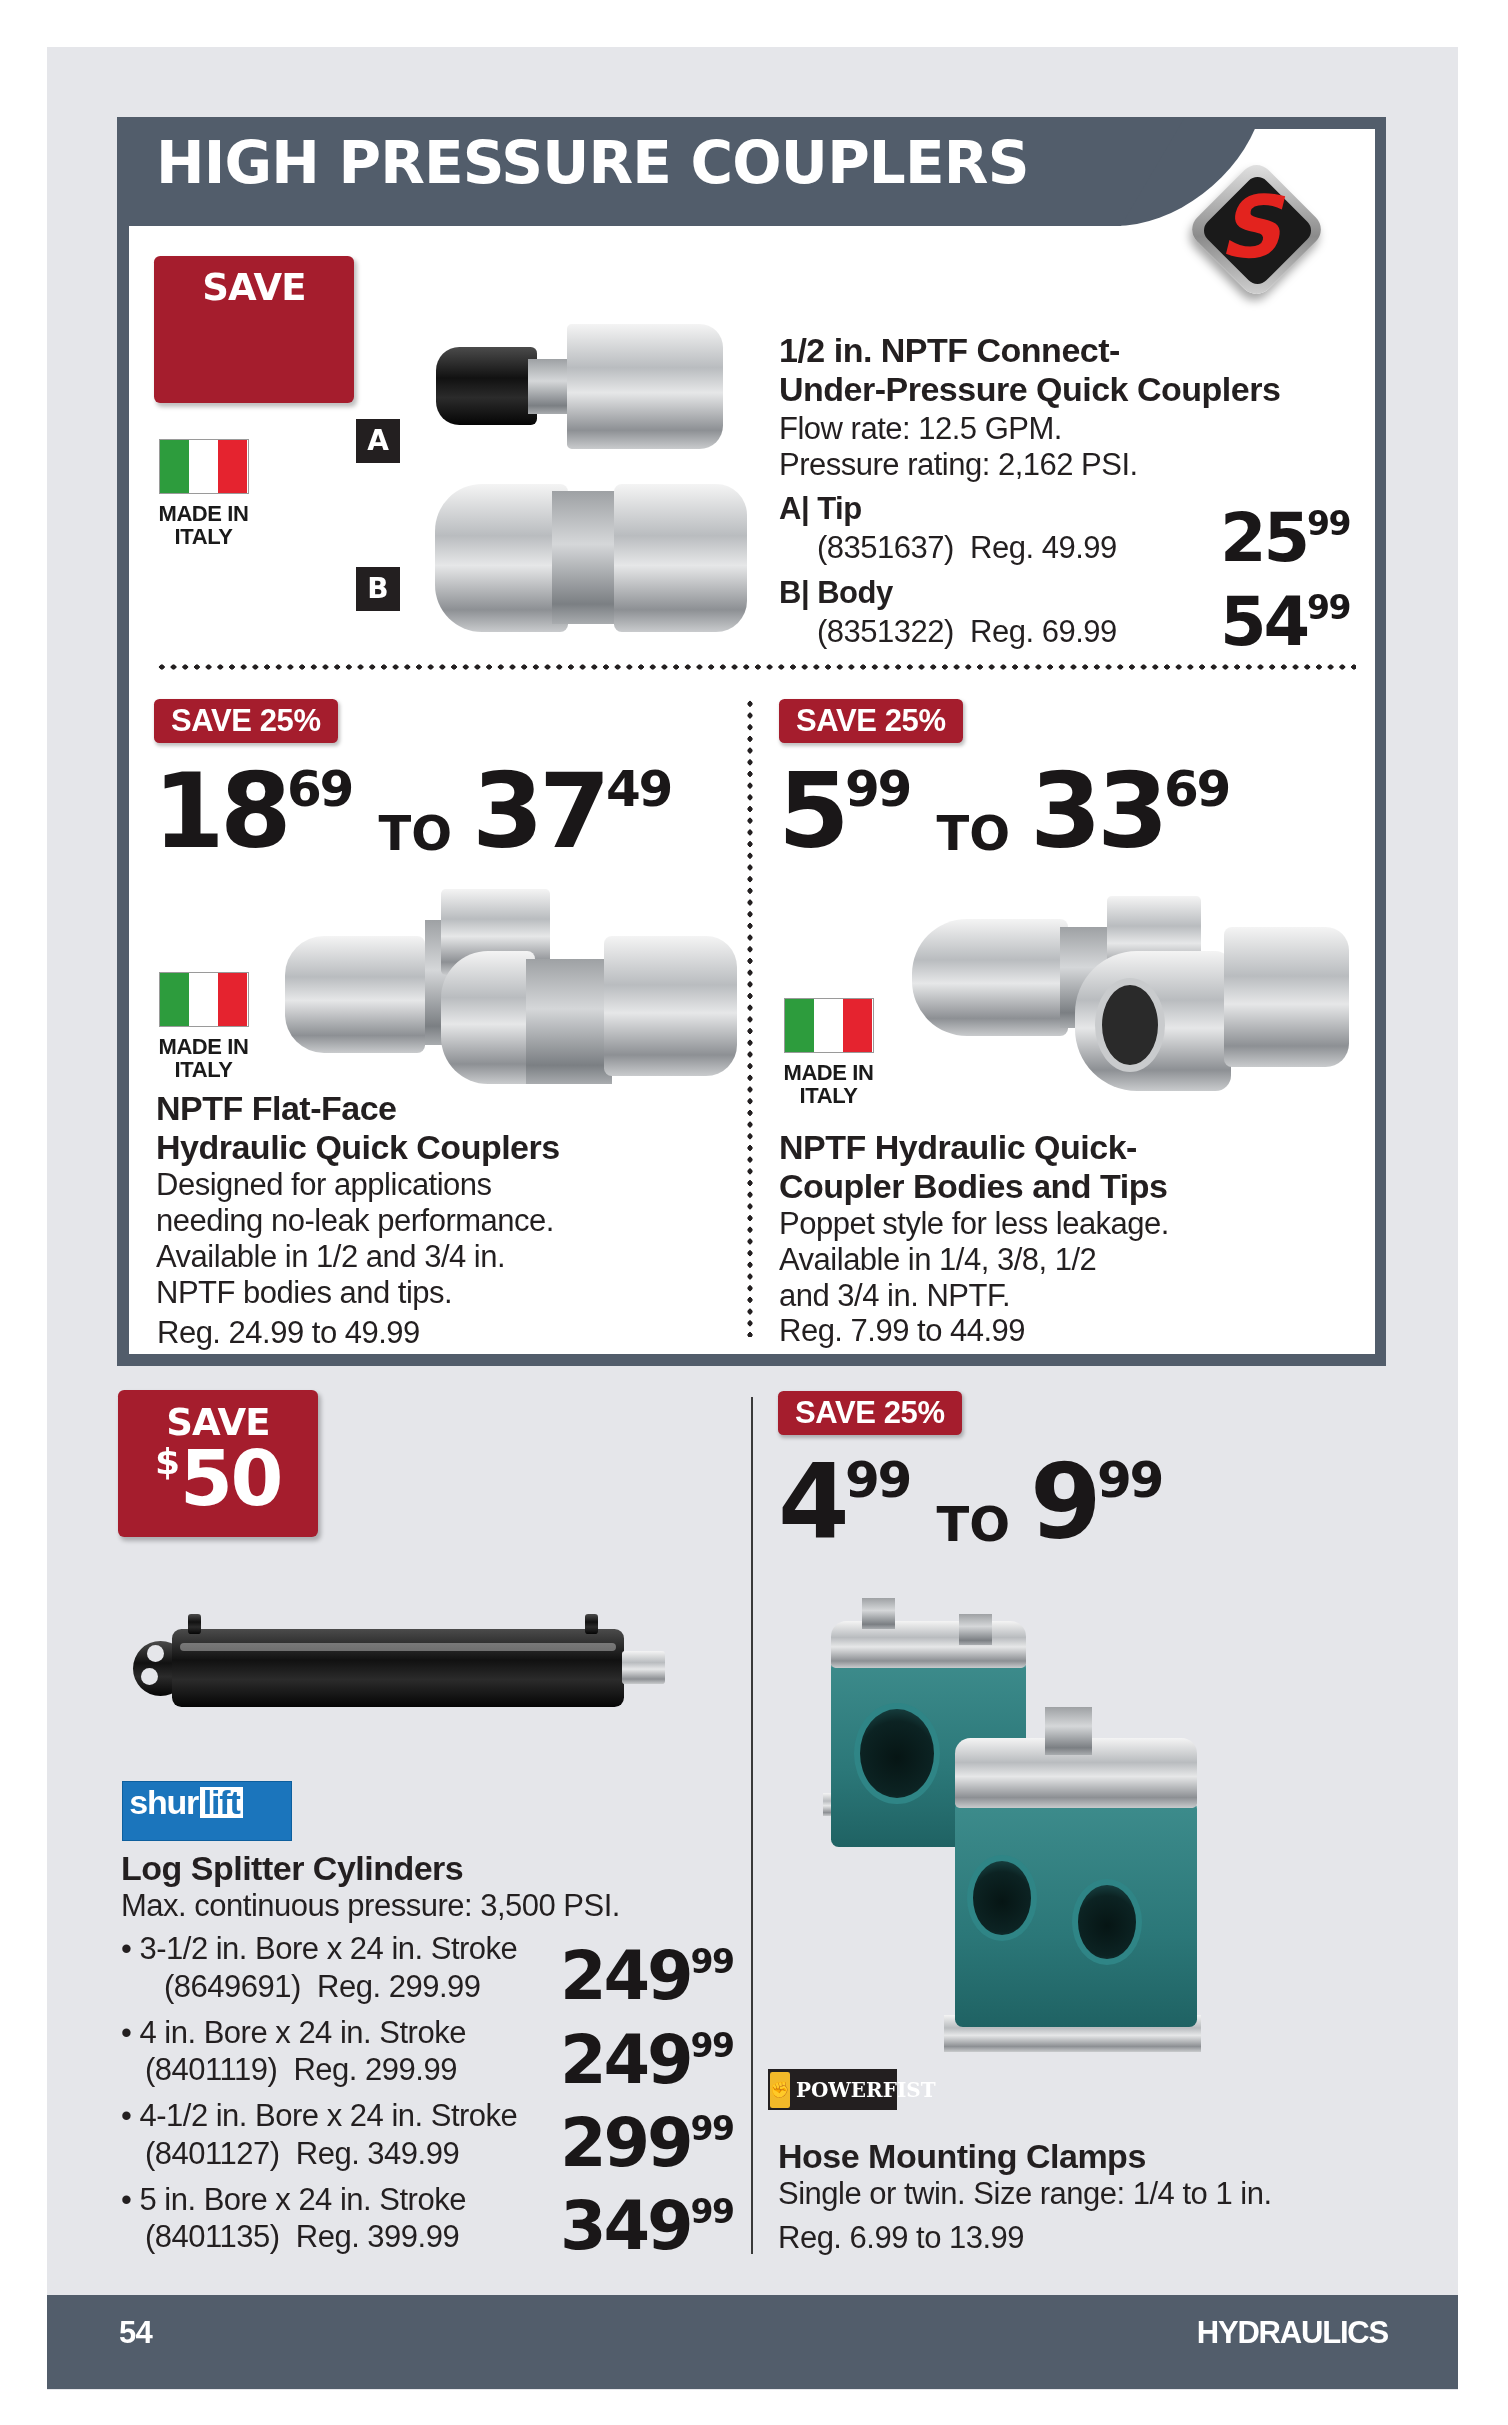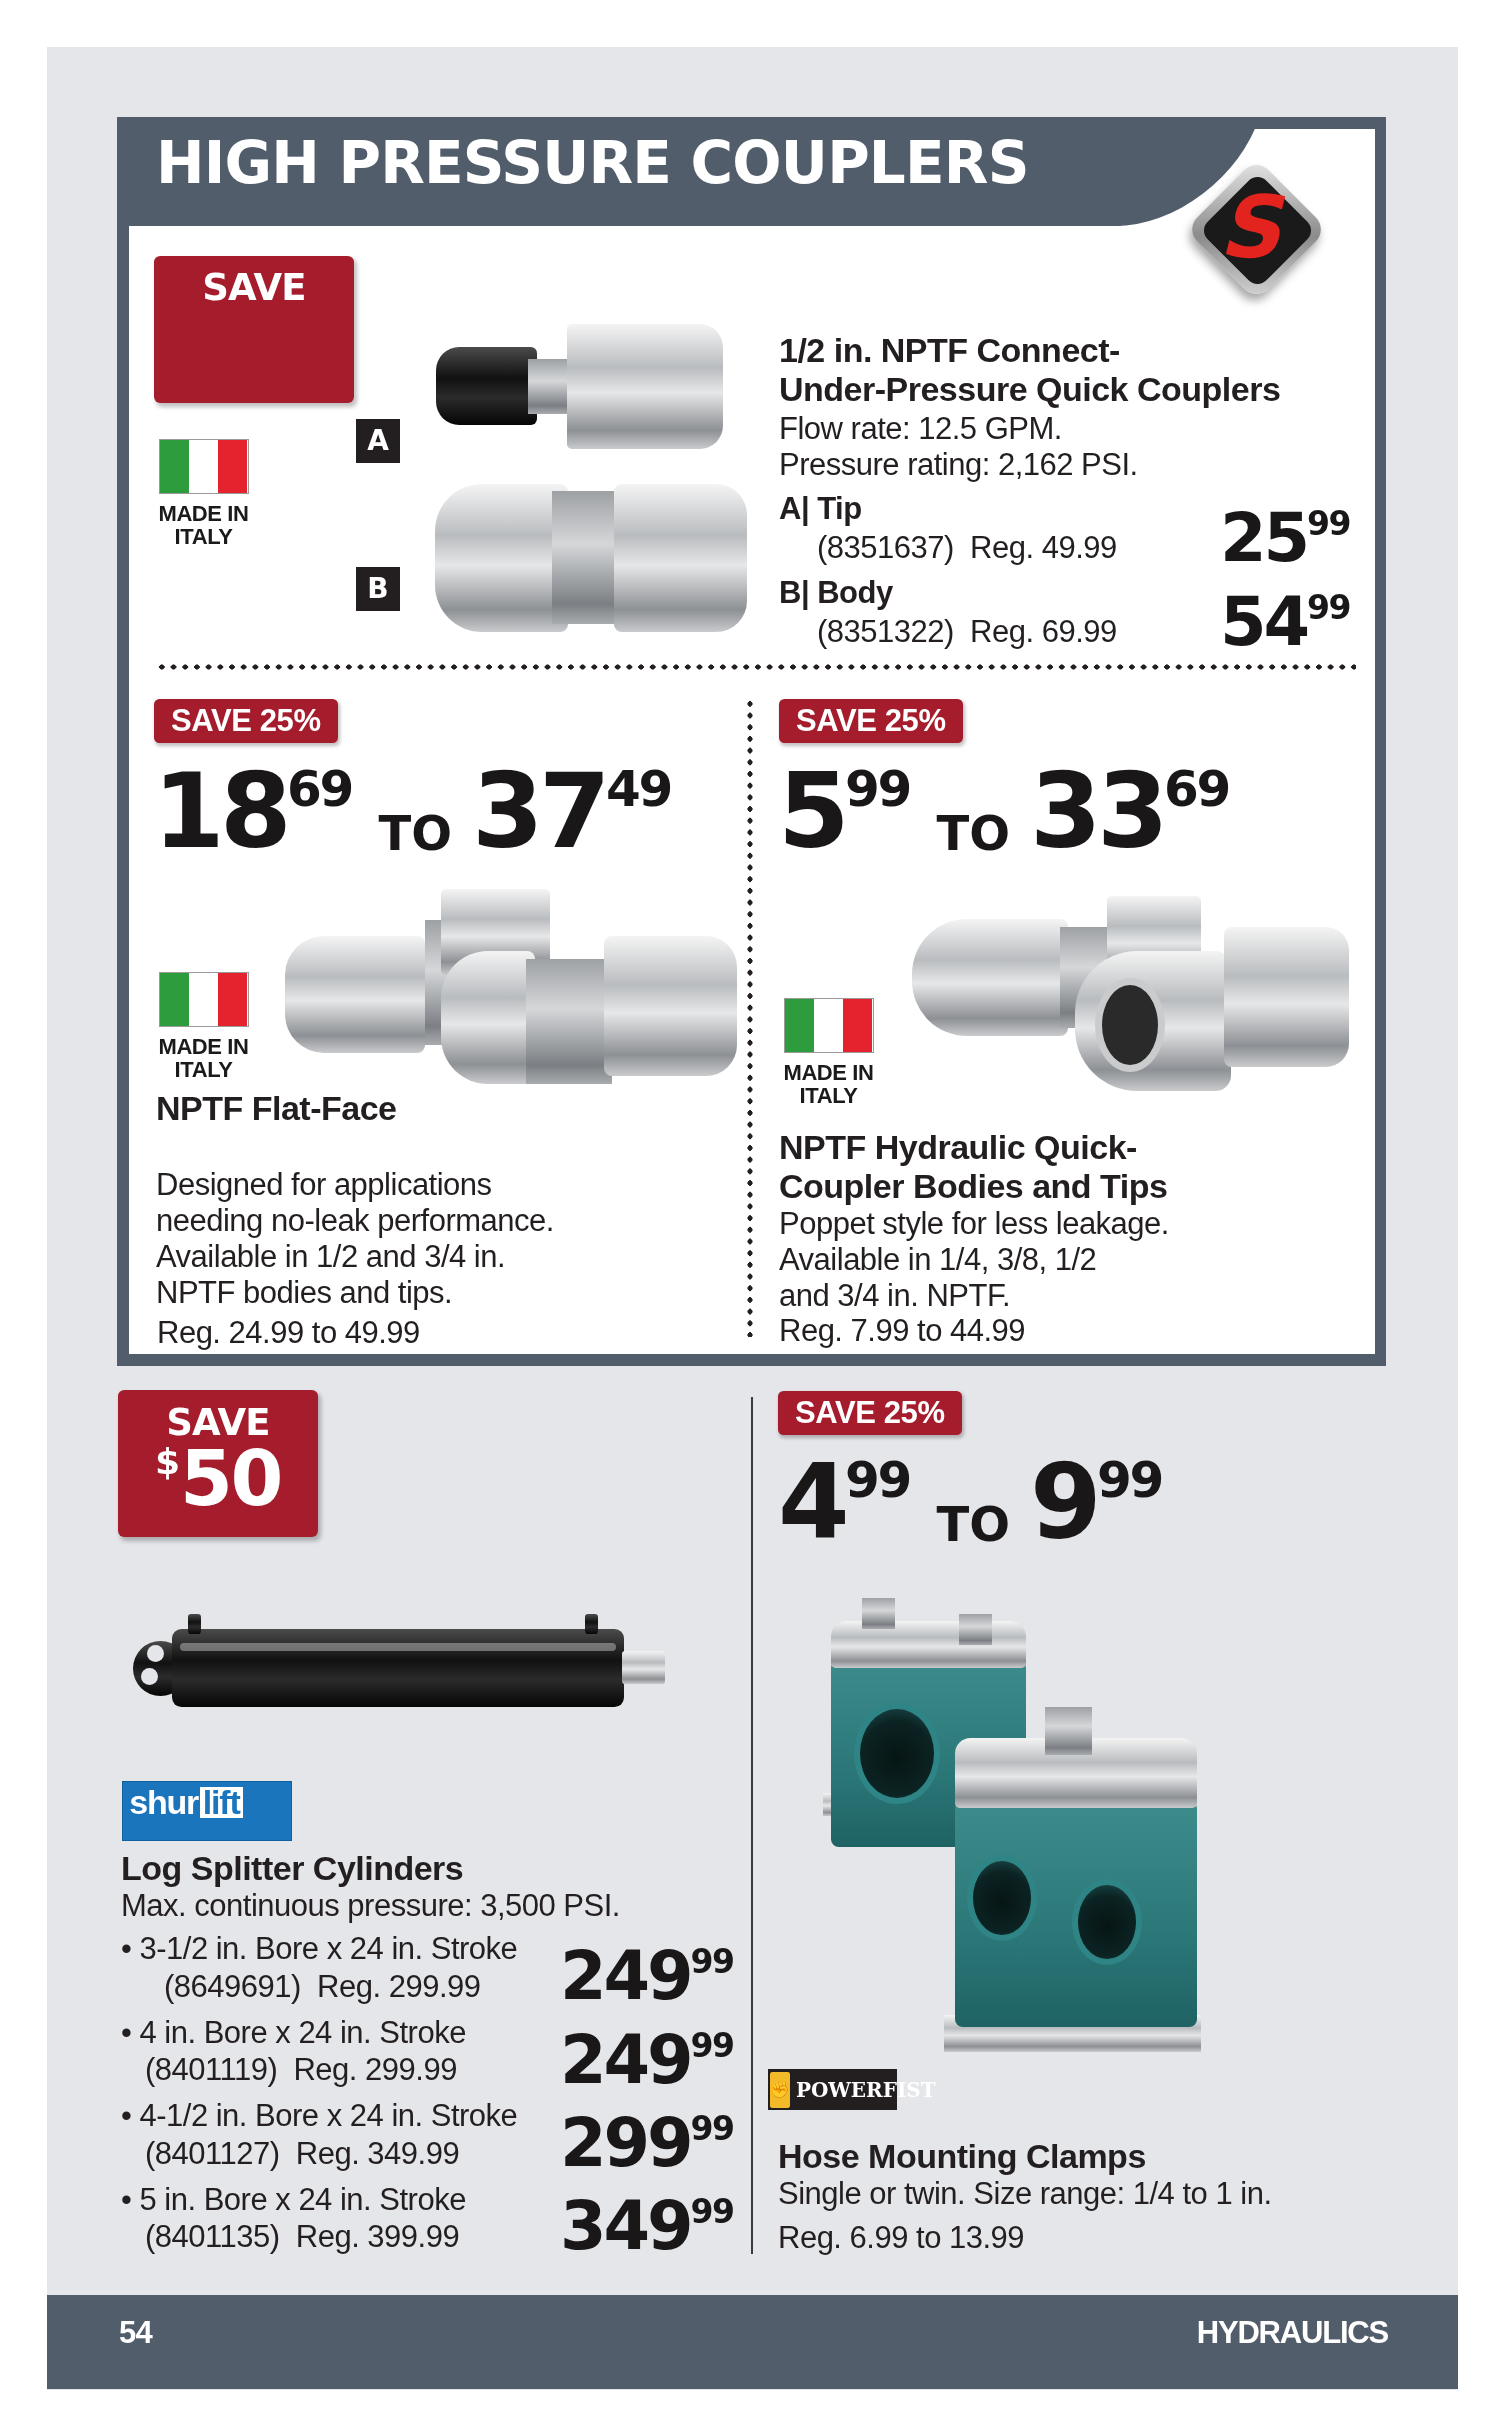--- a/index.html
+++ b/index.html
@@ -187,20 +187,21 @@
 <div class="img" style="left:277px; top:889px; width:468px; height:203px;">
   <div class="metal" style="position:absolute; left:7.8px; top:47px; width:140px; height:117px; border-radius:39px 7.8px 7.8px 39px;"></div>
   <div class="metal-dark" style="position:absolute; left:148px; top:31px; width:94px; height:125px;"></div>
   <div class="metal" style="position:absolute; left:164px; top:0px; width:109px; height:86px; border-radius:4.7px;"></div>
   <div class="metal" style="position:absolute; left:164px; top:62px; width:94px; height:133px; border-radius:47px 7.8px 7.8px 47px;"></div>
   <div class="metal-dark" style="position:absolute; left:249px; top:70px; width:86px; height:125px;"></div>
   <div class="metal" style="position:absolute; left:327px; top:47px; width:133px; height:140px; border-radius:7.8px 31px 31px 7.8px;"></div>
 </div>
 <div class="prod-title" style="left:156px; top:1089px; width:577px;">
   <span>NPTF Flat-Face</span><br>
+  <span>Hydraulic Quick Couplers</span>
 </div>
 <div class="prod-desc" style="left:156px; top:1167px;">
   <span>Designed for applications</span><br>
   <span>needing no-leak performance.</span><br>
   <span>Available in 1/2 and 3/4 in.</span><br>
   <span>NPTF bodies and tips.</span>
 </div>
 <div class="prod-desc" style="left:157px; top:1315px;">Reg. 24.99 to 49.99</div>
 
 <div class="badge-small" style="left:779px; top:699px;">SAVE 25%</div>

